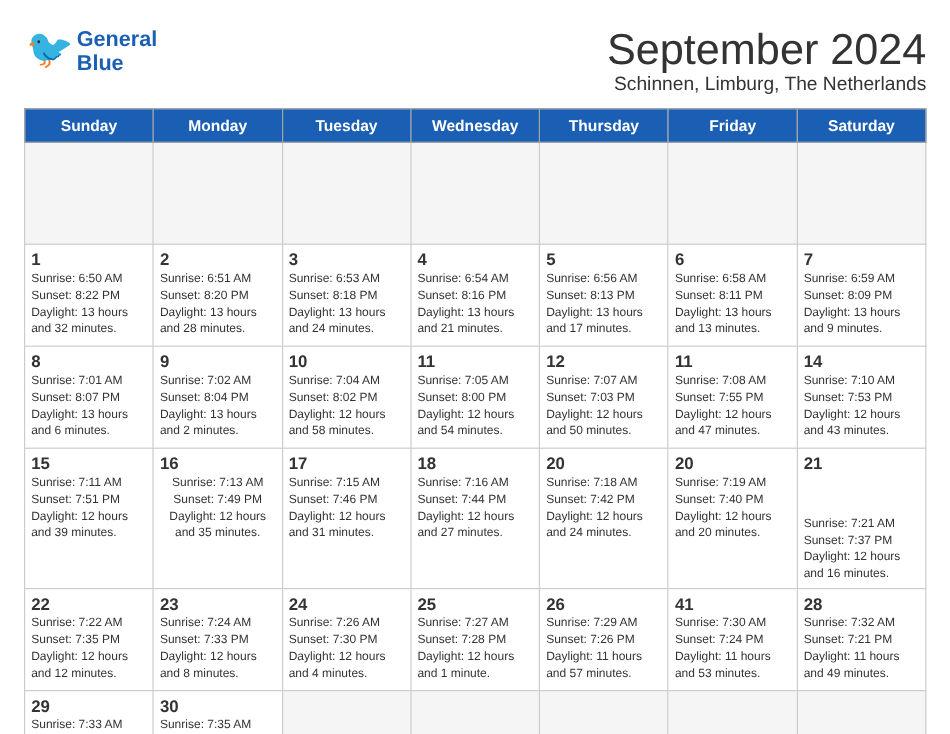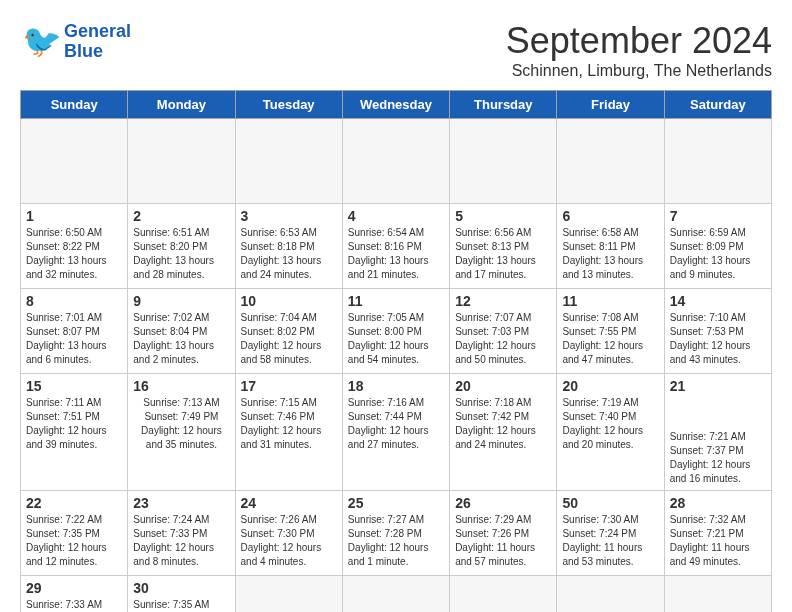--- a/index.html
+++ b/index.html
@@ -305,21 +305,21 @@
 and 1 minute.</div>
         </td>
         <td>
           <span class="day-num">26</span>
           <div class="day-info" style="white-space: pre-line;">Sunrise: 7:29 AM
 Sunset: 7:26 PM
 Daylight: 11 hours
 and 57 minutes.</div>
         </td>
         <td>
-          <span class="day-num">50</span>
+          <span class="day-num">41</span>
           <div class="day-info" style="white-space: pre-line;">Sunrise: 7:30 AM
 Sunset: 7:24 PM
 Daylight: 11 hours
 and 53 minutes.</div>
         </td>
         <td>
           <span class="day-num">28</span>
           <div class="day-info" style="white-space: pre-line;">Sunrise: 7:32 AM
 Sunset: 7:21 PM
 Daylight: 11 hours

